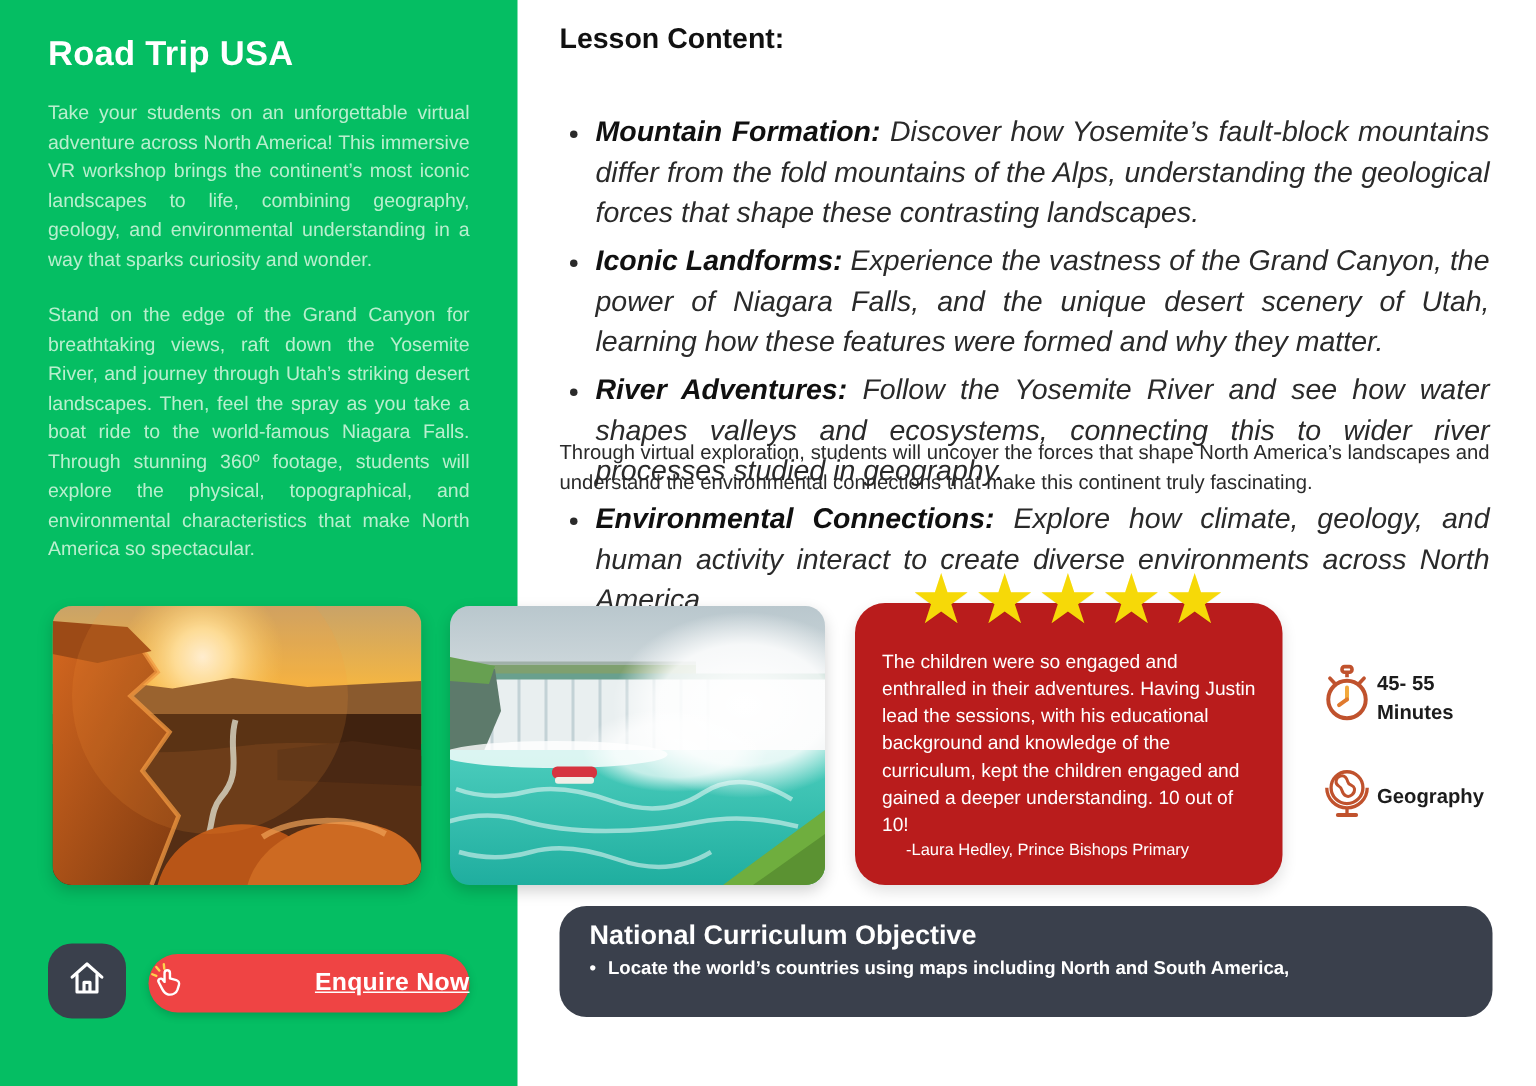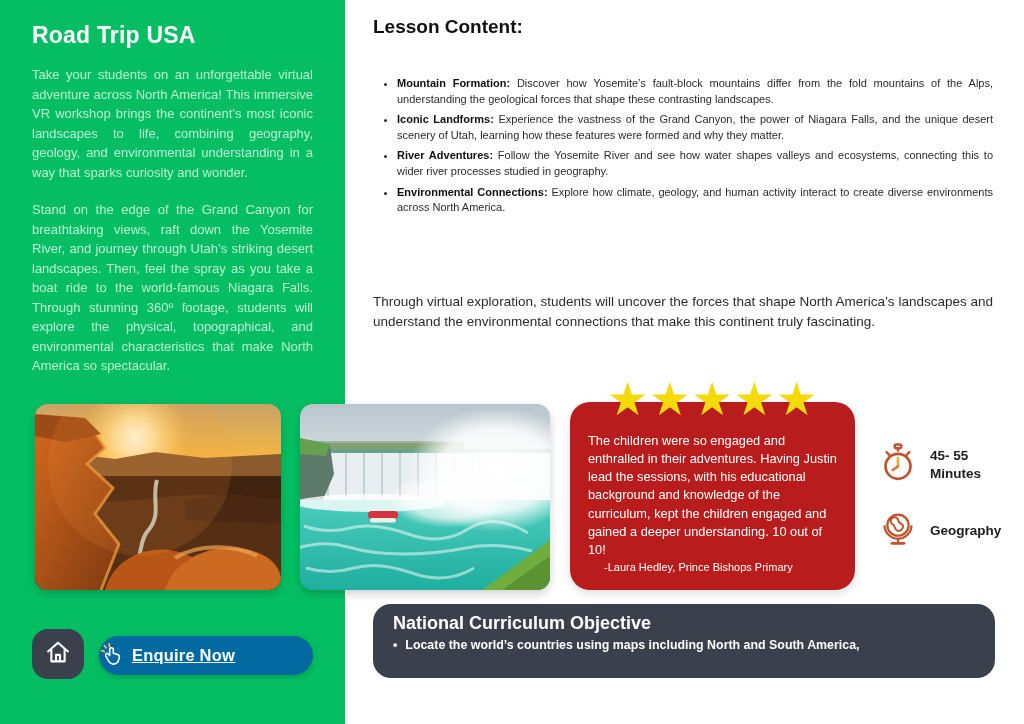--- a/index.html
+++ b/index.html
@@ -24,22 +24,22 @@
   }
   
   .lesson-heading {
     position:absolute; left:373px; top:16px;
     font-size:19px; font-weight:800; color:#111;
   }
   .lesson-bullets {
     position:absolute; left:373px; top:76px; width:620px;
   }
   .lesson-bullets ul {
-    margin:0; padding-left:24px; color:#2a2a2a; font-size:11px;
-    line-height:1.42; text-align:justify;
+    margin:0; padding-left:24px; color:#2a2a2a; font-size:19px;
+    line-height:1.42; text-align:justify;font-style:italic;
   }
   .lesson-bullets li { margin-bottom:5px; }
   .lesson-bullets b { color:#101010; font-weight:800; }
   .lesson-closing {
     position:absolute; left:373px; top:292px; width:620px;
     color:#2a2a2a; font-size:13.5px; line-height:1.45; text-align:justify;
   }
   
   .photo {
     position:absolute; border-radius:13px; overflow:hidden;
@@ -61,38 +61,38 @@
     color:#ffffff; font-size:11px; margin-top:2px; padding-left:16px;
   }
   .stars {
     position:absolute; left:570px; top:376px; width:285px; text-align:center;
     font-family:"DejaVu Sans", sans-serif; font-size:46px; line-height:1;
     color:#f6d908; letter-spacing:1px; z-index:3;
     text-shadow:0 1px 0 rgba(0,0,0,.05);
   }
   
   .meta-row {
-    position:absolute; display:flex; align-items:center; gap:12px;
+    position:absolute; display:flex; align-items:center; 
   }
   .meta-duration { left:878px; top:442px; }
   .meta-subject  { left:878px; top:508px; }
   .meta-row .label {
     color:#1c1c1c; font-size:13.5px; font-weight:700; line-height:1.35;
   }
   .meta-row .label span { display:block; }
   
   .home-button {
     position:absolute; left:32px; top:629px; width:52px; height:50px;
     background:#3a404c; border-radius:16px;
     display:flex; align-items:center; justify-content:center; cursor:pointer;
   }
   .enquire-button {
     position:absolute; left:99px; top:636px; width:214px; height:39px;
-    background:#0369a1; border-radius:20px;
-    display:flex; align-items:center; justify-content:flex-start; gap:9px;
+    background:#ef4444; border-radius:20px;
+    display:flex; align-items:center; justify-content:space-between; gap:9px;
     cursor:pointer; box-shadow:0 2px 6px rgba(0,0,0,.18);
   }
   .enquire-button .label {
     color:#ffffff; font-size:16.5px; font-weight:800;
     text-decoration:underline; letter-spacing:.2px;
   }
   
   .curriculum {
     position:absolute; left:373px; top:604px; width:622px; height:74px;
     background:#3a404c; border-radius:18px; padding:9px 20px 8px 20px;

